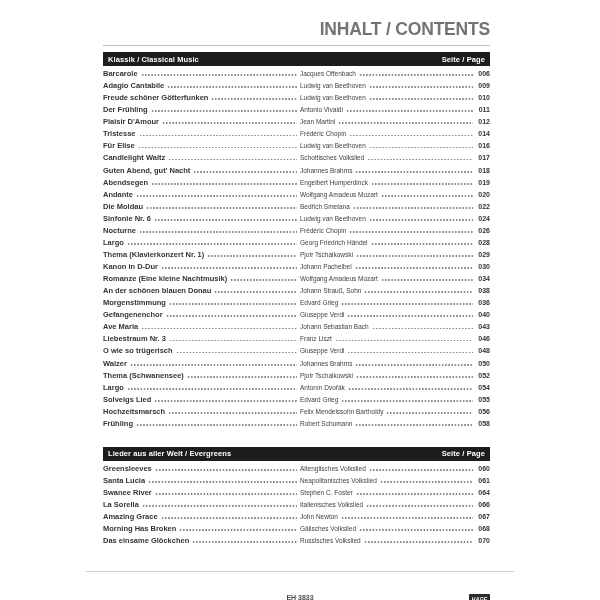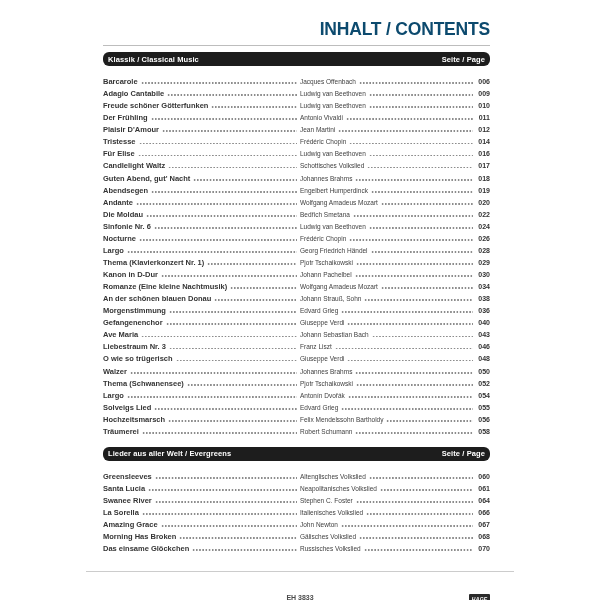--- a/index.html
+++ b/index.html
@@ -5,33 +5,33 @@
   html,body { margin:0; padding:0; }
   body {
     width:600px; height:600px; background:#ffffff; position:relative;
     font-family:"Liberation Sans", sans-serif; overflow:hidden;
     -webkit-font-smoothing:antialiased;
   }
   .content { position:absolute; left:103px; top:0; width:387px; }
   .page-title {
     margin:0; padding-top:21px; text-align:right;
     font-size:17.5px; line-height:1; font-weight:bold;
-    color:#0c4a6e; letter-spacing:-0.2px;
+    color:#737373; letter-spacing:-0.2px;
   }
   .title-rule { height:1.5px; background:#bdbdbd; margin-top:6px; }
   .toc-section { }
   .toc-section + .toc-section { margin-top:17px; }
   .section-bar {
     margin-top:6px; height:14px; background:#1d1d1d; color:#ffffff;
     display:flex; justify-content:space-between; align-items:center;
-    padding:0 5px; font-size:7.5px; font-weight:bold; letter-spacing:0.1px;border-radius:6px;
+    padding:0 5px; font-size:7.5px; font-weight:bold; letter-spacing:0.1px;
   }
   .rows { margin-top:2px; }
   .row { height:12.07px; line-height:12.07px; display:flex; align-items:baseline; }
-  .g1 { flex:none; width:197px; display:flex; align-items:baseline;margin-top:8px; }
+  .g1 { flex:none; width:197px; display:flex; align-items:baseline; }
   .g2 { flex:1; display:flex; align-items:baseline; }
   .t { font-size:7.5px; font-weight:bold; color:#343434; white-space:nowrap; }
   .c { font-size:6.5px; color:#3e3e3e; white-space:nowrap; }
   .p { flex:none; min-width:14px; text-align:right; font-size:7px; font-weight:bold; color:#333333; }
   .dots {
     flex:1; height:5px; margin:0 3px;
     background-image:radial-gradient(circle, #8c8c8c 0.6px, transparent 0.95px);
     background-size:3.2px 1.8px; background-repeat:repeat-x; background-position:0 100%;
   }
   .footer { position:absolute; left:86px; top:571px; width:428px; }
@@ -407,21 +407,21 @@
     </span>
     <span class="g2">
       <span class="c">Felix Mendelssohn Bartholdy</span>
       <span class="dots"></span>
       <span class="p">056</span>
     </span>
   </div>
 
   <div class="row">
     <span class="g1">
-      <span class="t">Träumerei</span>
+      <span class="t">Frühling</span>
       <span class="dots"></span>
     </span>
     <span class="g2">
       <span class="c">Robert Schumann</span>
       <span class="dots"></span>
       <span class="p">058</span>
     </span>
   </div>
 </div>
   </section>

